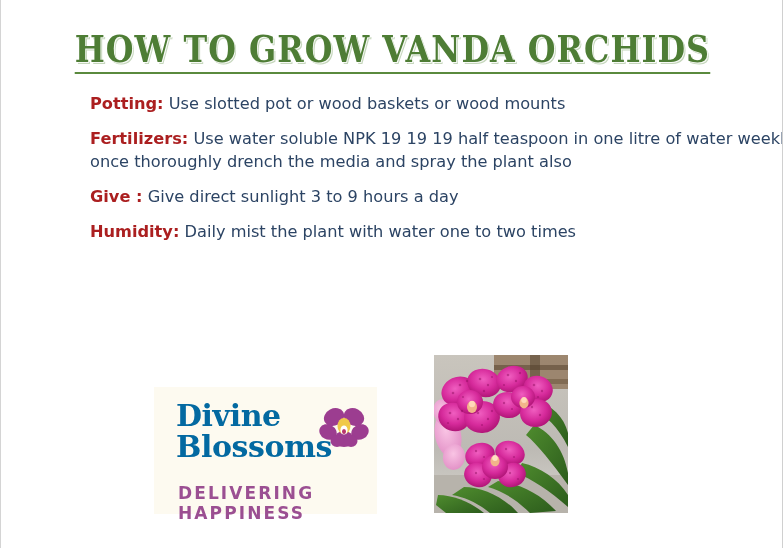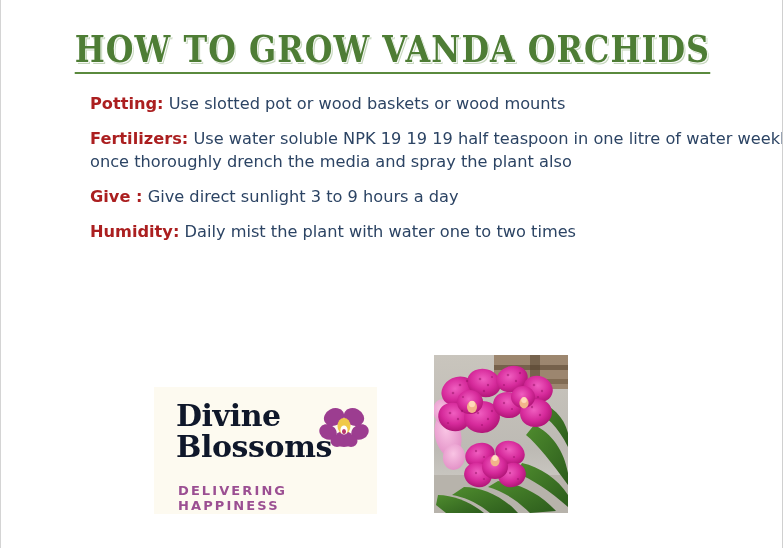--- a/index.html
+++ b/index.html
@@ -81,40 +81,40 @@
   }
   .logo-inner {
     position: absolute;
     left: 22px;
     top: 14px;
     width: 185px;
   }
   .logo-wordmark {
     font-family: "DejaVu Serif", "Liberation Serif", serif;
     font-weight: bold;
-    color: #0f172a;
+    color: #0369a1;
     font-size: 30px;
     line-height: 1.02;
     letter-spacing: -0.4px;
   }
   .logo-line1 { display: block; }
   .logo-line2 { display: block; }
   .logo-flower {
     position: absolute;
     right: -8px;
     top: 4px;
     width: 50px;
     height: 44px;
   }
   .logo-tagline {
     position: absolute;
     left: 24px;
     top: 96px;
     font-family: "DejaVu Sans", "Liberation Sans", sans-serif;
-    font-size: 13px;
+    font-size: 17px;
     font-weight: bold;
     letter-spacing: 2.1px;
     color: #9b4f92;
   }
 
   
   .photo {
     position: absolute;
     left: 433px;
     top: 355px;

